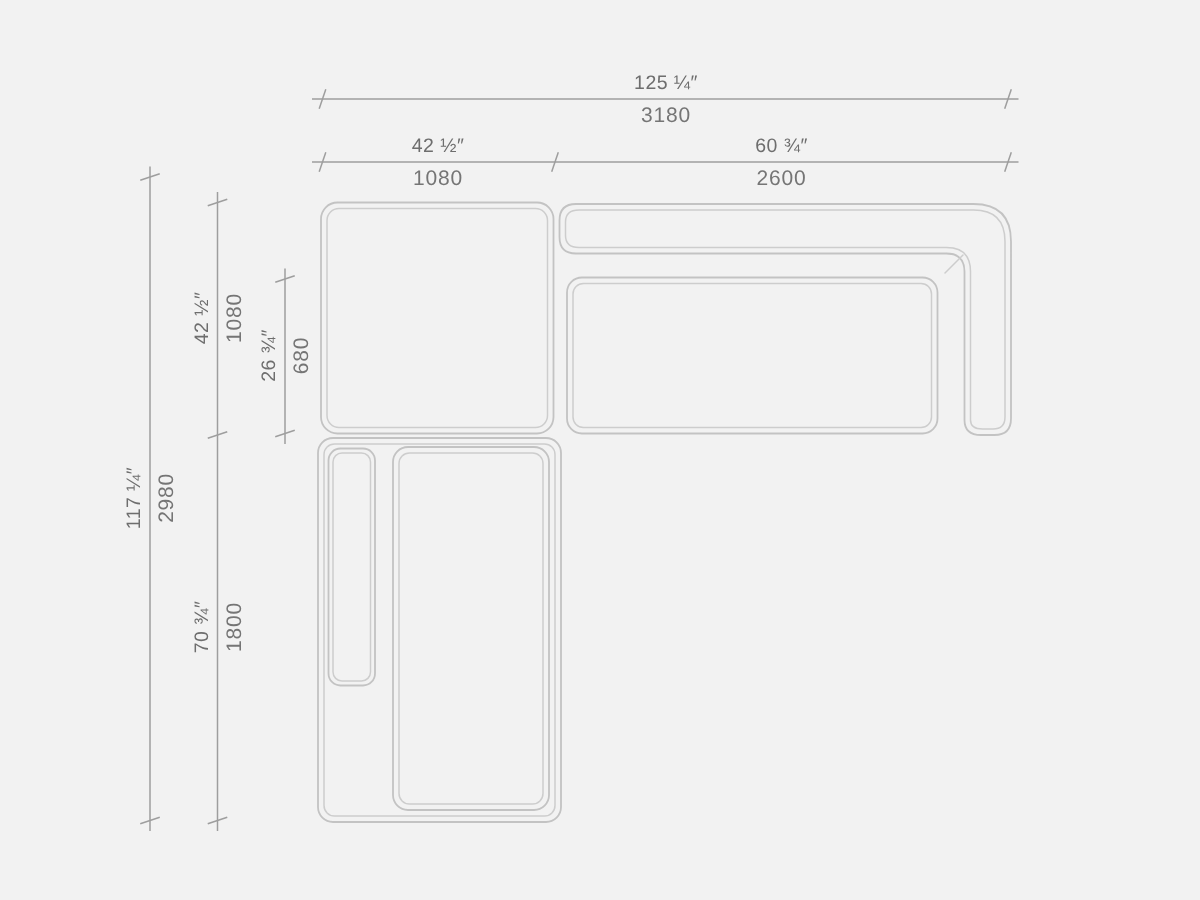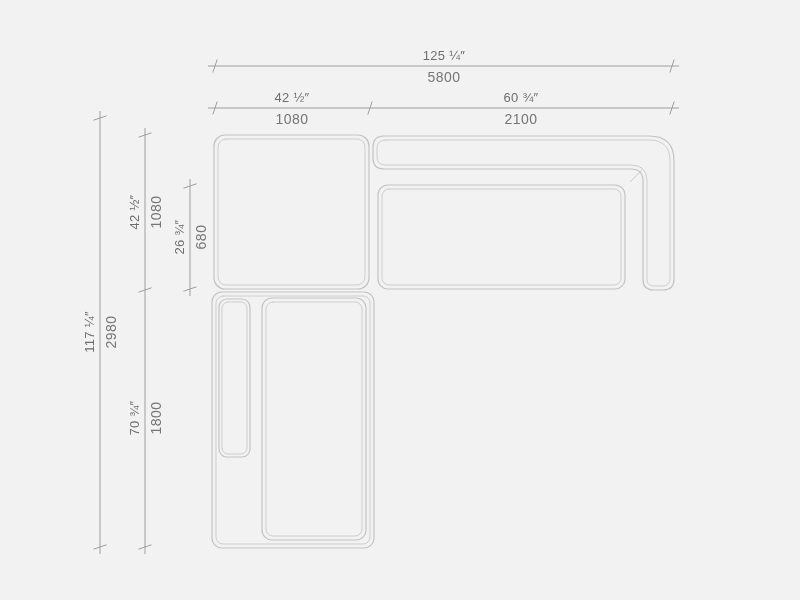--- a/index.html
+++ b/index.html
@@ -101,31 +101,31 @@
         <g>
           <rect x="262" y="298" width="104" height="242" rx="10" stroke="#c3c3c3" stroke-width="1.2"></rect>
           <rect x="266" y="302" width="96" height="234" rx="7" stroke="#cdcdcd" stroke-width="1"></rect>
         </g>
       </g>
     </g>
   </svg>
 
   <div class="dim-label" style="left:444px;top:66px">
     <span class="in">125 ¼″</span>
-    <span class="mm">5800</span>
+    <span class="mm">3180</span>
   </div>
 
   <div class="dim-label" style="left:292px;top:108px">
     <span class="in">42 ½″</span>
     <span class="mm">1080</span>
   </div>
 
   <div class="dim-label" style="left:521px;top:108px">
     <span class="in">60 ¾″</span>
-    <span class="mm">2100</span>
+    <span class="mm">2600</span>
   </div>
 
   <div class="dim-label v" style="left:100px;top:332px">
     <span class="in">117 ¼″</span>
     <span class="mm">2980</span>
   </div>
 
   <div class="dim-label v" style="left:145px;top:212px">
     <span class="in">42 ½″</span>
     <span class="mm">1080</span>

